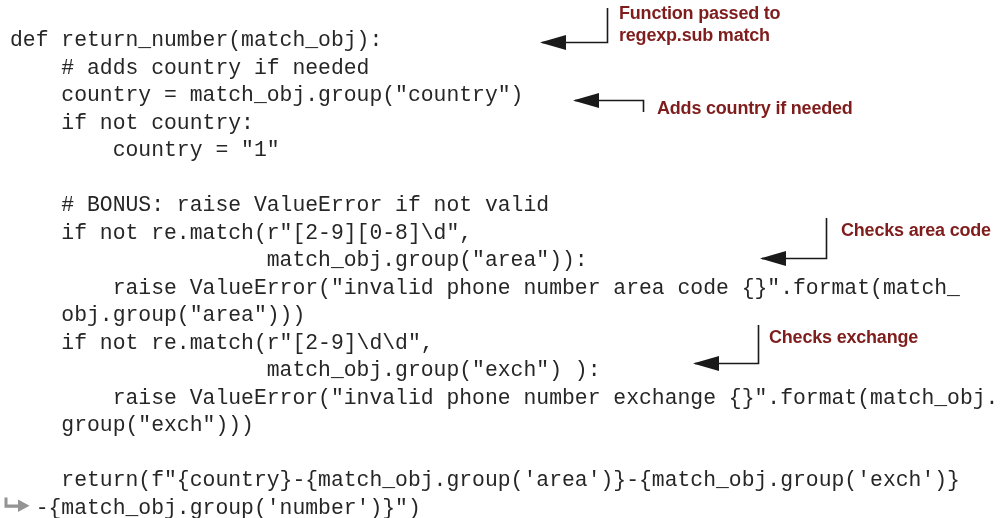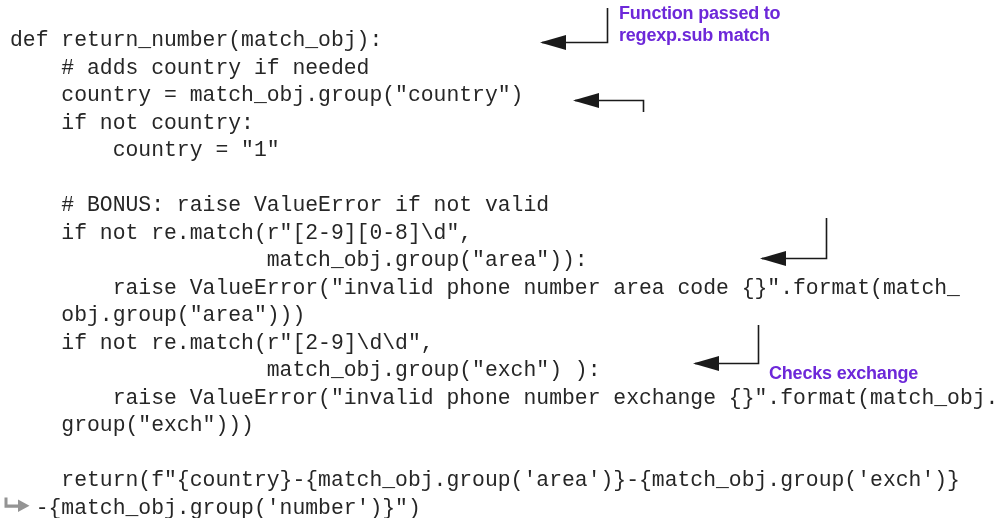--- a/index.html
+++ b/index.html
@@ -27,29 +27,29 @@
     left: 0; top: 0;
     width: 1006px; height: 518px;
     pointer-events: none;
   }
   .note {
     position: absolute;
     font-family: "Liberation Sans", sans-serif;
     font-weight: bold;
     font-size: 18px;
     line-height: 22px;
-    color: #6d28d9;
+    color: #7f1d1d;
     letter-spacing: -0.2px;
     white-space: nowrap;
   }
   .note span { display: block; }
   #note-function { left: 619px; top: 2px; }
   #note-country  { left: 657px; top: 97px; }
   #note-area     { left: 841px; top: 219px; }
-  #note-exch     { left: 769px; top: 326px; margin-top: 36px; }
+  #note-exch     { left: 769px; top: 326px; }
   .wrap-marker {
     position: absolute;
     left: 3px;
     top: 497px;
   }
 </style>
 </head>
 <body>
 
 <div class="page">
@@ -93,17 +93,23 @@
     <g stroke="#1a1a1a" stroke-width="1.6" fill="none">
       <path d="M695,363.5 H758.5 V325"></path>
       <polygon points="693,363.5 719,356 719,371" fill="#1a1a1a" stroke="none"></polygon>
     </g>
   </svg>
 
   <div class="note" id="note-function">
     <span>Function passed to</span>
     <span>regexp.sub match</span>
   </div>
+  <div class="note" id="note-country">
+    <span>Adds country if needed</span>
+  </div>
+  <div class="note" id="note-area">
+    <span>Checks area code</span>
+  </div>
   <div class="note" id="note-exch">
     <span>Checks exchange</span>
   </div>
 
 </div>
 
 </body></html>

